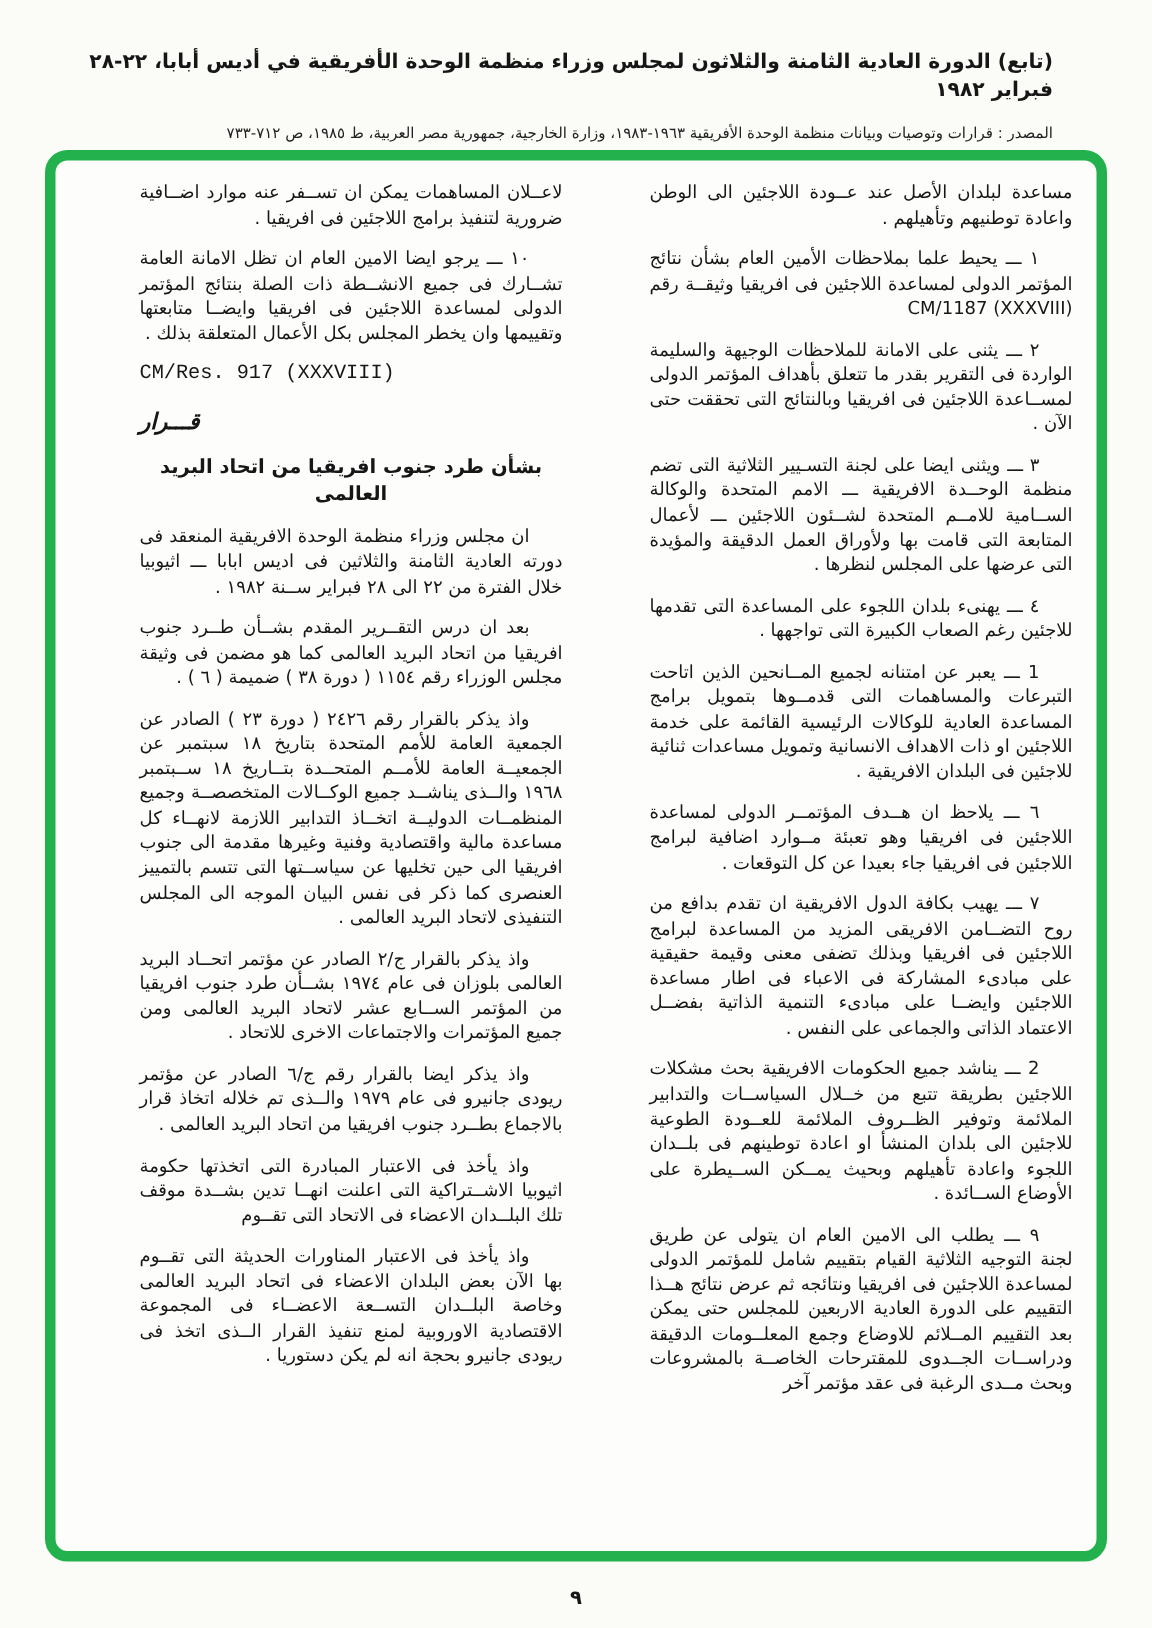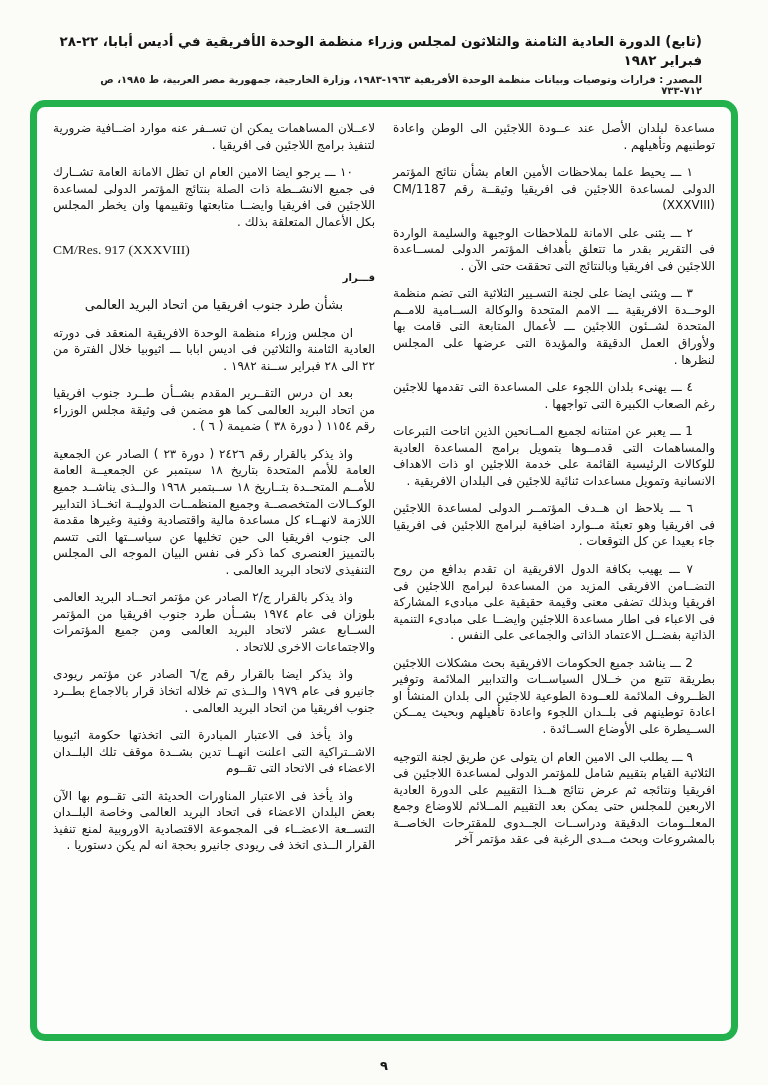--- a/index.html
+++ b/index.html
@@ -21,23 +21,23 @@
     direction: rtl;
     text-align: right;
   }
   .header-title {
     font-size: 13.5px;
     font-weight: bold;
     letter-spacing: 0.1px;
     line-height: 1.4;
   }
   .header-source {
-    margin-top: 4px;
+    margin-top: 14px;
     font-size: 10px;
-    font-weight: bold;
+    font-weight: normal;
     color: #222;
   }
 
   
   .frame {
     position: absolute;
     top: 100px; left: 30px;
     width: 708px; height: 941px;
     border: 7px solid #22b14c;
     border-radius: 15px;
@@ -50,45 +50,47 @@
     direction: rtl;
     display: flex;
     gap: 18px;
   }
   .column {
     flex: 1 1 0;
     text-align: justify;
     font-size: 12px;
     line-height: 1.38;
     letter-spacing: 0;
+    margin-left: 40px;
   }
   .column p {
     margin: 0 0 11px 0;
     text-indent: 22px; 
   }
   .column p.no-indent { text-indent: 0; }
 
   .res-code {
     direction: ltr;
     text-align: left;
-    font-family: Liberation Serif, serif;
+    font-family: Liberation Mono, monospace;
     font-size: 13.5px;
     margin: 26px 0 10px 0;
     text-indent: 0 !important;
   }
   .res-heading {
-    text-align: right;
+    text-align: left;
     font-weight: bold;
-    font-size: 10px;
+    font-size: 15px;
     margin: 14px 0 12px 0;
     text-indent: 0 !important;
+    font-style: italic;
   }
   .res-subject {
     text-align: center;
-    font-weight: normal;
+    font-weight: bold;
     font-size: 13px;
     margin: 0 0 18px 0;
     text-indent: 0 !important;
   }
 
   .page-number {
     position: absolute;
     bottom: 12px; left: 0; right: 0;
     text-align: center;
     font-size: 13px;

